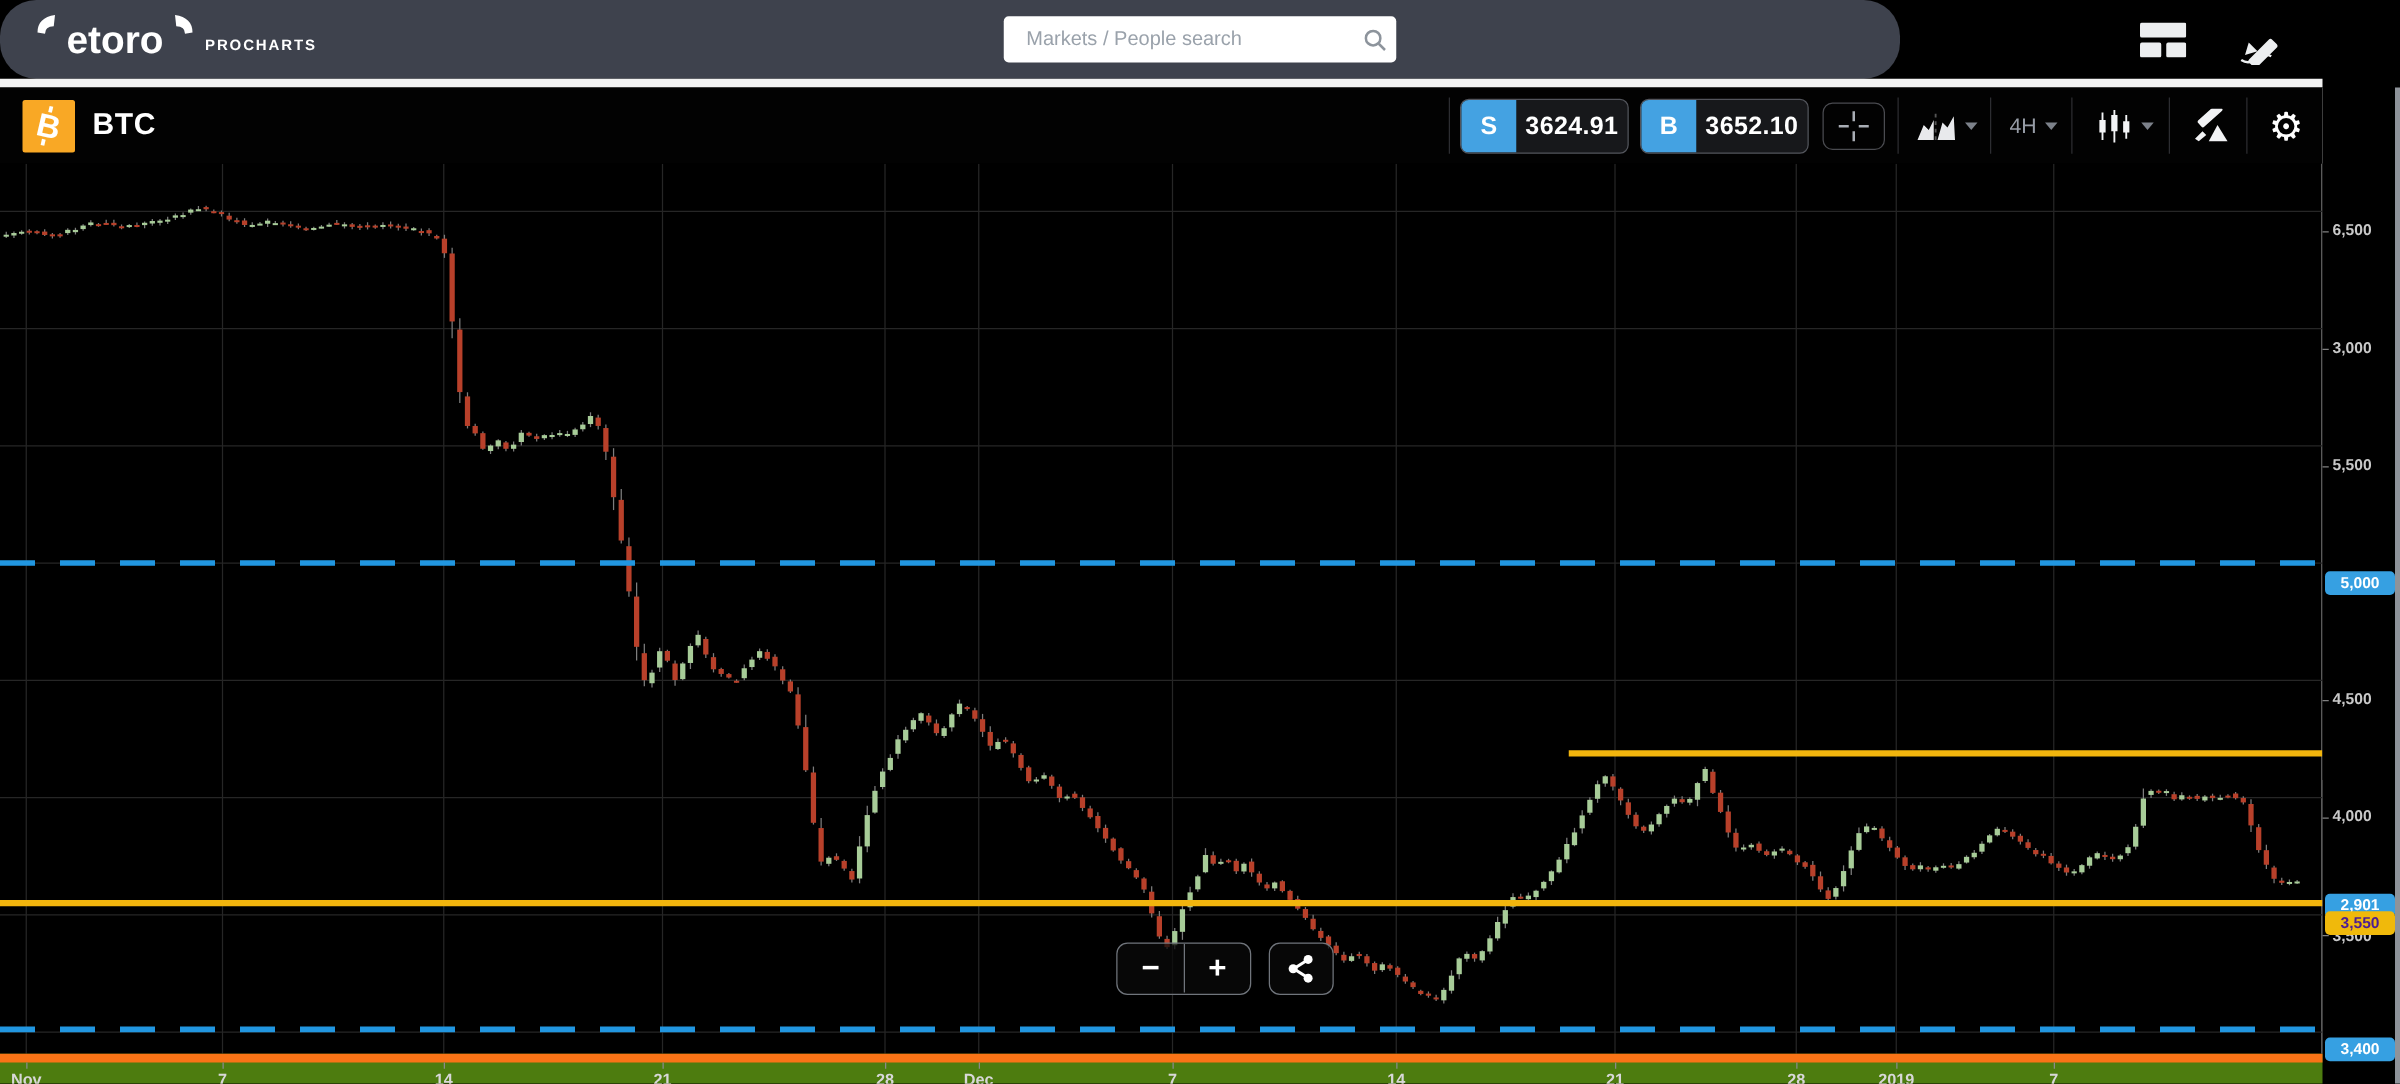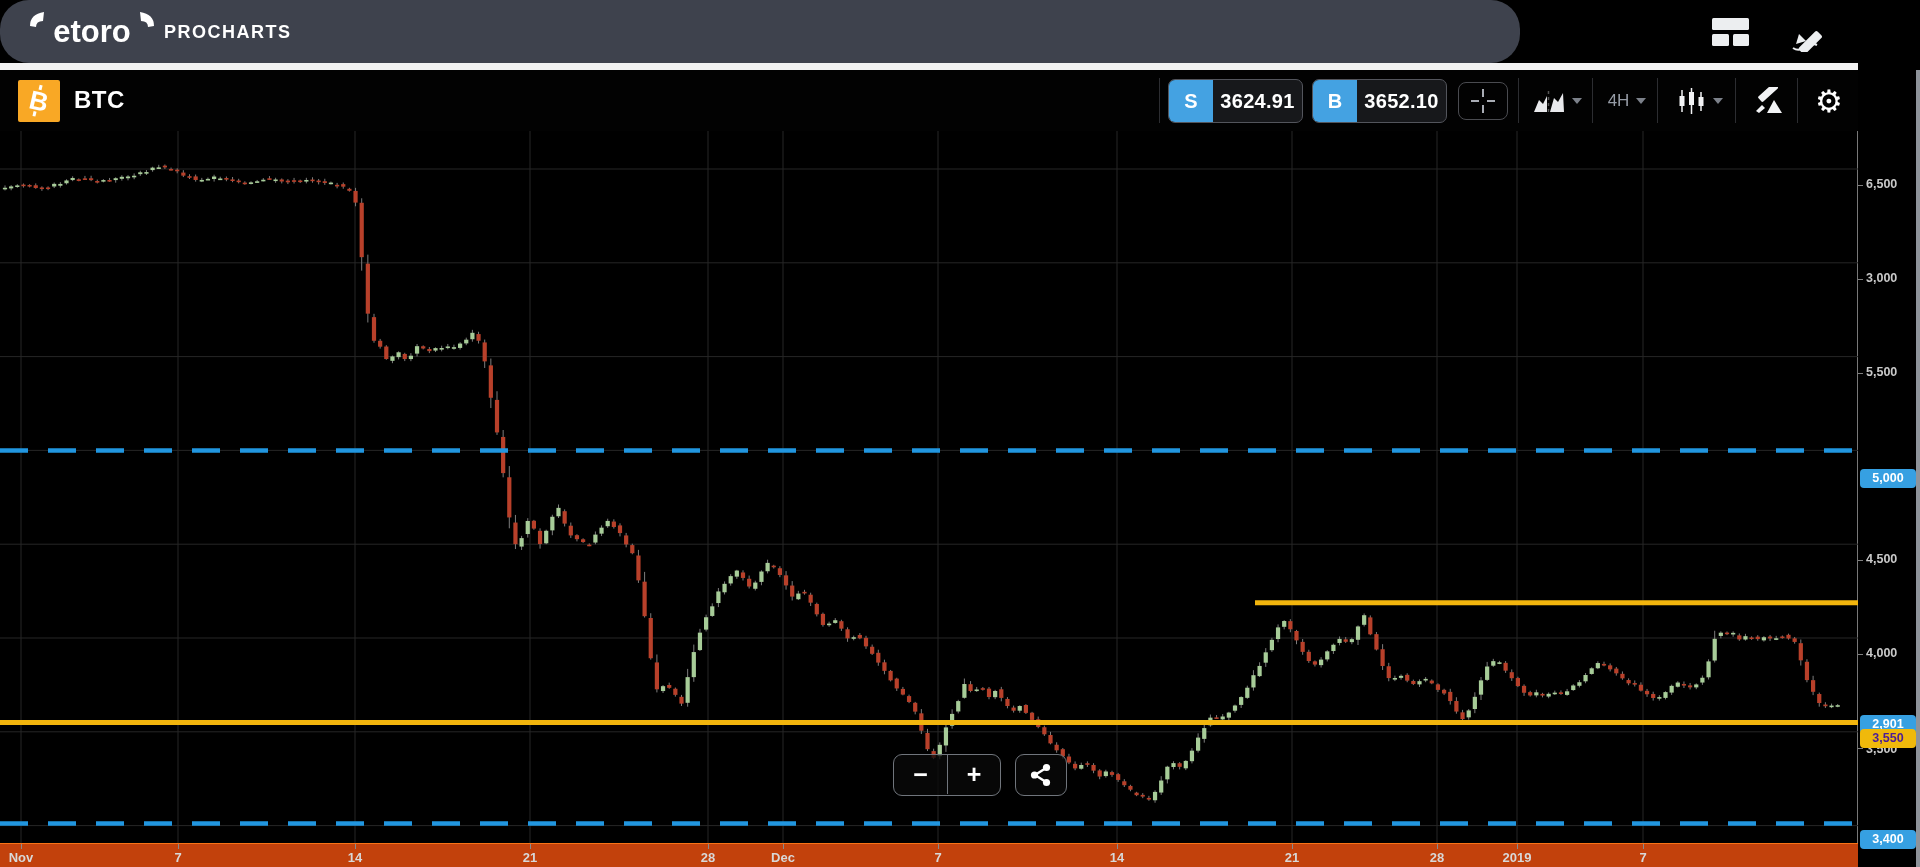--- a/index.html
+++ b/index.html
@@ -3,21 +3,21 @@
 <meta charset="utf-8">
 <style>
   * { box-sizing: border-box; margin: 0; padding: 0; }
   html,body { width:1920px; height:867px; overflow:hidden; background:#000; }
   body { font-family:"Liberation Sans", sans-serif; }
   #app { position:relative; width:1920px; height:867px; background:#000; }
 
   
   .topbar { position:absolute; left:0; top:0; width:1520px; height:63px; background:#3e424d;border-radius:29px; }
   .logo-wrap { position:absolute; left:28px; top:10px; display:flex; align-items:flex-end; }
-  .logo-sub { color:#fff; font-size:18px; font-weight:bold; letter-spacing:1.5px; margin-left:8px; margin-bottom:7px; }
+  .logo-sub { color:#fff; font-size:12px; font-weight:bold; letter-spacing:1.5px; margin-left:8px; margin-bottom:7px; }
   .search-wrap { position:absolute; left:803px; top:13px; width:314px; height:37px; background:#fff; border-radius:4px; display:flex; align-items:center; }
   .search-input { flex:1; border:none; outline:none; background:transparent; font-family:"Liberation Sans",sans-serif; font-size:16px; color:#444; padding-left:18px; }
   .search-input::placeholder { color:#9aa2ab; }
   .search-mag { width:34px; display:flex; align-items:center; justify-content:center; cursor:pointer; }
   .tb-icon { position:absolute; top:0; height:63px; display:flex; align-items:center; justify-content:center; cursor:pointer; }
 
   
   .sepstrip { position:absolute; left:0; top:63px; width:1920px; height:7px; background:#f2f2f2; }
 
   
@@ -38,21 +38,21 @@
 
   
   #plot { position:absolute; left:0; top:131px; width:1858px; height:712px; background:#000; border-right:1px solid #787878; }
   #plot svg { position:absolute; left:0; top:0; }
   .price-axis { position:absolute; left:1858px; top:16px; width:62px; height:608px; background:#000; }
   .axis-label { position:absolute; left:8px; color:#c9c9c9; font-size:12.5px; font-weight:bold; z-index:1; }
   .axis-tick { position:absolute; left:0; width:5px; height:1px; background:#808080; }
   .axis-badge { position:absolute; left:2px; width:56px; height:19px; line-height:19px; text-align:center; font-size:12.5px; font-weight:bold; border-radius:4px; z-index:2; }
   .badge-blue { background:#36a0e2; color:#fff; }
   .badge-yellow { background:#f0b90b; color:#4c1d95; }
-  .x-axis { position:absolute; left:0; top:843px; width:1858px; height:24px; background:#c2410c; border-top:1px solid #f97316; }
+  .x-axis { position:absolute; left:0; top:843px; width:1858px; height:24px; background:#4d7c0f; border-top:7px solid #f97316; }
   .x-tick { position:absolute; top:0; width:1px; height:5px; background:#8a8a8a; }
   .x-label { position:absolute; top:6px; transform:translateX(-50%); color:#d8d8d8; font-size:13px; font-weight:bold; white-space:nowrap; }
 
   
   .zoom-ctrls { position:absolute; left:893px; top:754px; display:flex; z-index:5; }
   .zoom-pair { display:flex; border:1.5px solid #70757c; border-radius:9px; overflow:hidden; background:rgba(10,10,10,0.75); }
   .zoom-btn { width:53px; height:39px; display:flex; align-items:center; justify-content:center; color:#fff; font-size:25px; font-weight:bold; cursor:pointer; }
   .zoom-btn + .zoom-btn { border-left:1.5px solid #70757c; }
   .share-btn { margin-left:14px; width:52px; height:42px; border:1.5px solid #70757c; border-radius:9px; background:rgba(10,10,10,0.75); display:flex; align-items:center; justify-content:center; cursor:pointer; }
 
@@ -64,20 +64,29 @@
 <div id="app">
 
   <div class="topbar">
     <div class="logo-wrap">
       <svg width="128" height="40" viewBox="0 0 128 40">
         <path d="M2,16 Q2,4 16,2 L15,11 Q8,11 8,17 Z" fill="#fff"></path>
         <path d="M126,16 Q126,4 112,2 L113,11 Q120,11 120,17 Z" fill="#fff"></path>
         <text x="64" y="32" text-anchor="middle" font-family="Liberation Sans, sans-serif" font-size="31" font-weight="bold" fill="#fff">etoro</text>
       </svg>
       <span class="logo-sub">PROCHARTS</span>
+    </div>
+    <div class="search-wrap">
+      <input class="search-input" type="text" placeholder="Markets / People search" style="">
+      <span class="search-mag">
+        <svg width="20" height="20" viewBox="0 0 20 20">
+          <circle cx="8.5" cy="8.5" r="5.8" fill="none" stroke="#8d949c" stroke-width="2"></circle>
+          <line x1="13" y1="13" x2="18" y2="18" stroke="#8d949c" stroke-width="2"></line>
+        </svg>
+      </span>
     </div>
     <div class="tb-icon" style="left:1706px; width:48px;">
       <svg width="37" height="28" viewBox="0 0 37 28">
         <rect x="0" y="0" width="37" height="12" rx="1.5" fill="#eceef0"></rect>
         <rect x="0" y="16" width="17" height="12" rx="1.5" fill="#eceef0"></rect>
         <rect x="21" y="16" width="16" height="12" rx="1.5" fill="#eceef0"></rect>
       </svg>
     </div>
     <div class="tb-icon" style="left:1786px; width:48px;">
       <svg width="42" height="40" viewBox="0 0 42 40">
@@ -822,21 +831,21 @@
       <div class="axis-tick" style="top: 262.8px;"></div>
       <div class="axis-label" style="top: 254.8px;">3,000</div>
       <div class="axis-tick" style="top: 356.6px;"></div>
       <div class="axis-label" style="top: 348.6px;">5,500</div>
       <div class="axis-tick" style="top: 544.2px;"></div>
       <div class="axis-label" style="top: 536.2px;">4,500</div>
       <div class="axis-tick" style="top: 638px;"></div>
       <div class="axis-label" style="top: 630px;">4,000</div>
       <div class="axis-tick" style="top: 731.8px;"></div>
       <div class="axis-label" style="top: 725.8px;">3,500</div>
-      <div class="axis-badge badge-blue" style="top: 440.9px; margin-top: 12px;">5,000</div>
+      <div class="axis-badge badge-blue" style="top: 440.9px;">5,000</div>
       <div class="axis-badge badge-blue" style="top: 698.85px;">2,901</div>
       <div class="axis-badge badge-yellow" style="top: 712.92px;">3,550</div>
       <div class="axis-badge badge-blue" style="top: 814.036px;">3,400</div>
     </div>
   <div class="x-axis" id="x-axis">
       <div class="x-tick" style="left: 21px;"></div>
       <div class="x-label" style="left: 21px;">Nov</div>
       <div class="x-tick" style="left: 178px;"></div>
       <div class="x-label" style="left: 178px;">7</div>
       <div class="x-tick" style="left: 355px;"></div>

